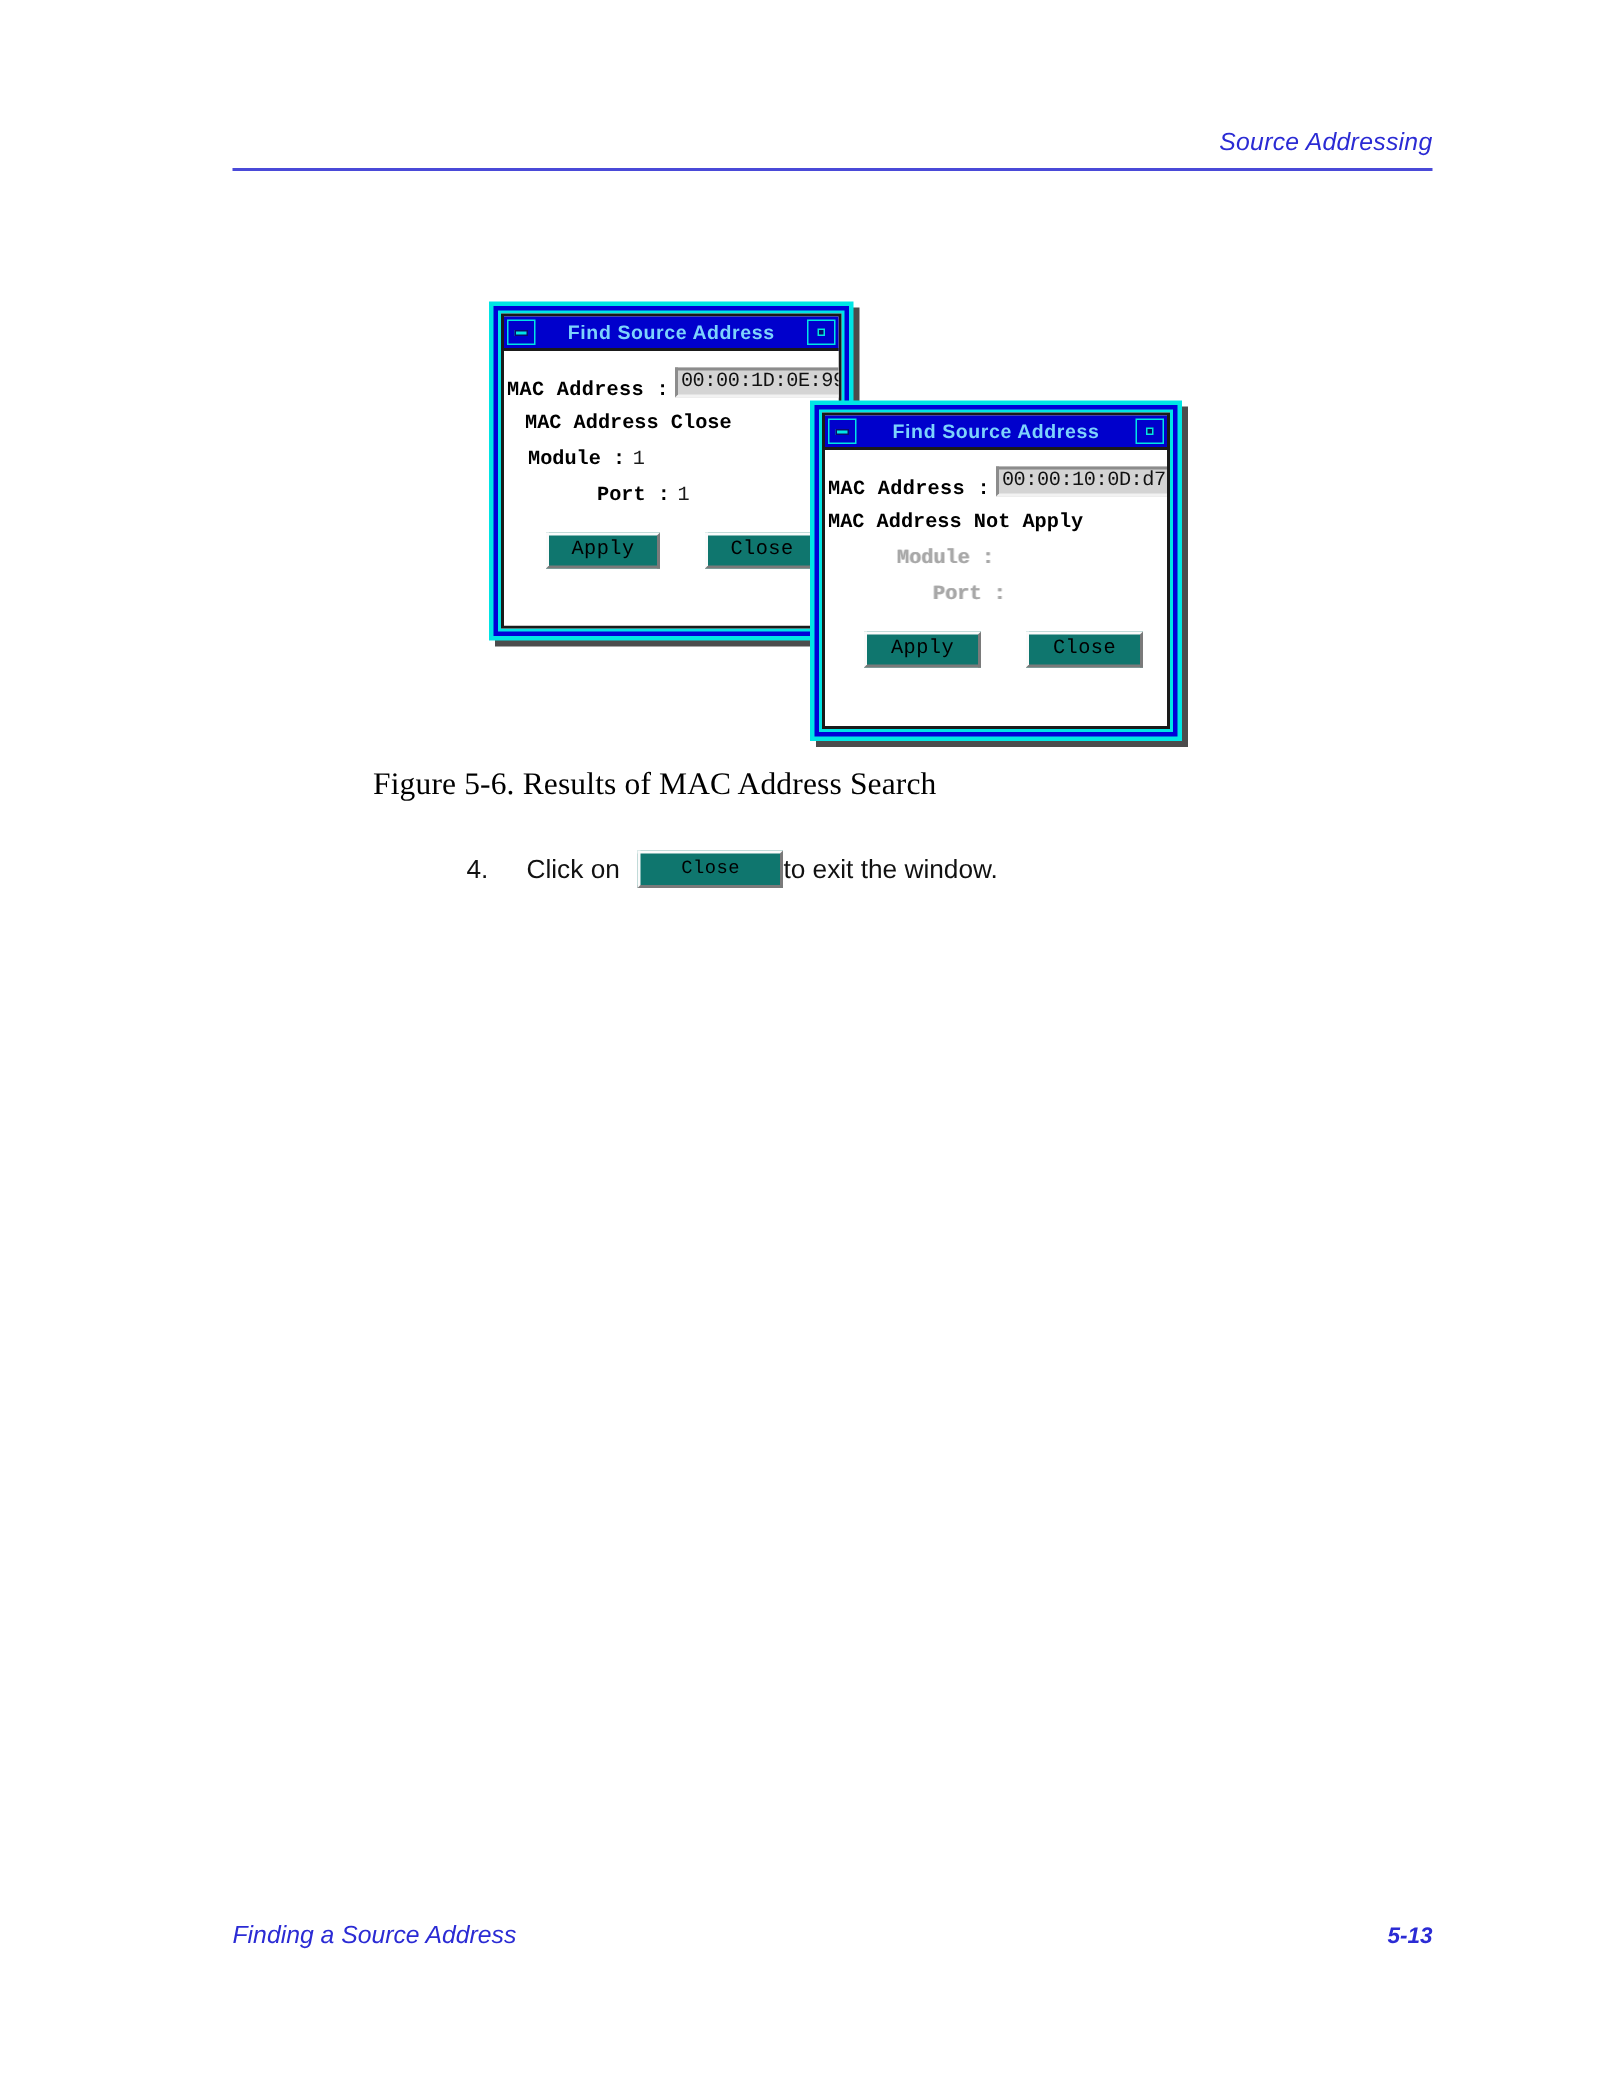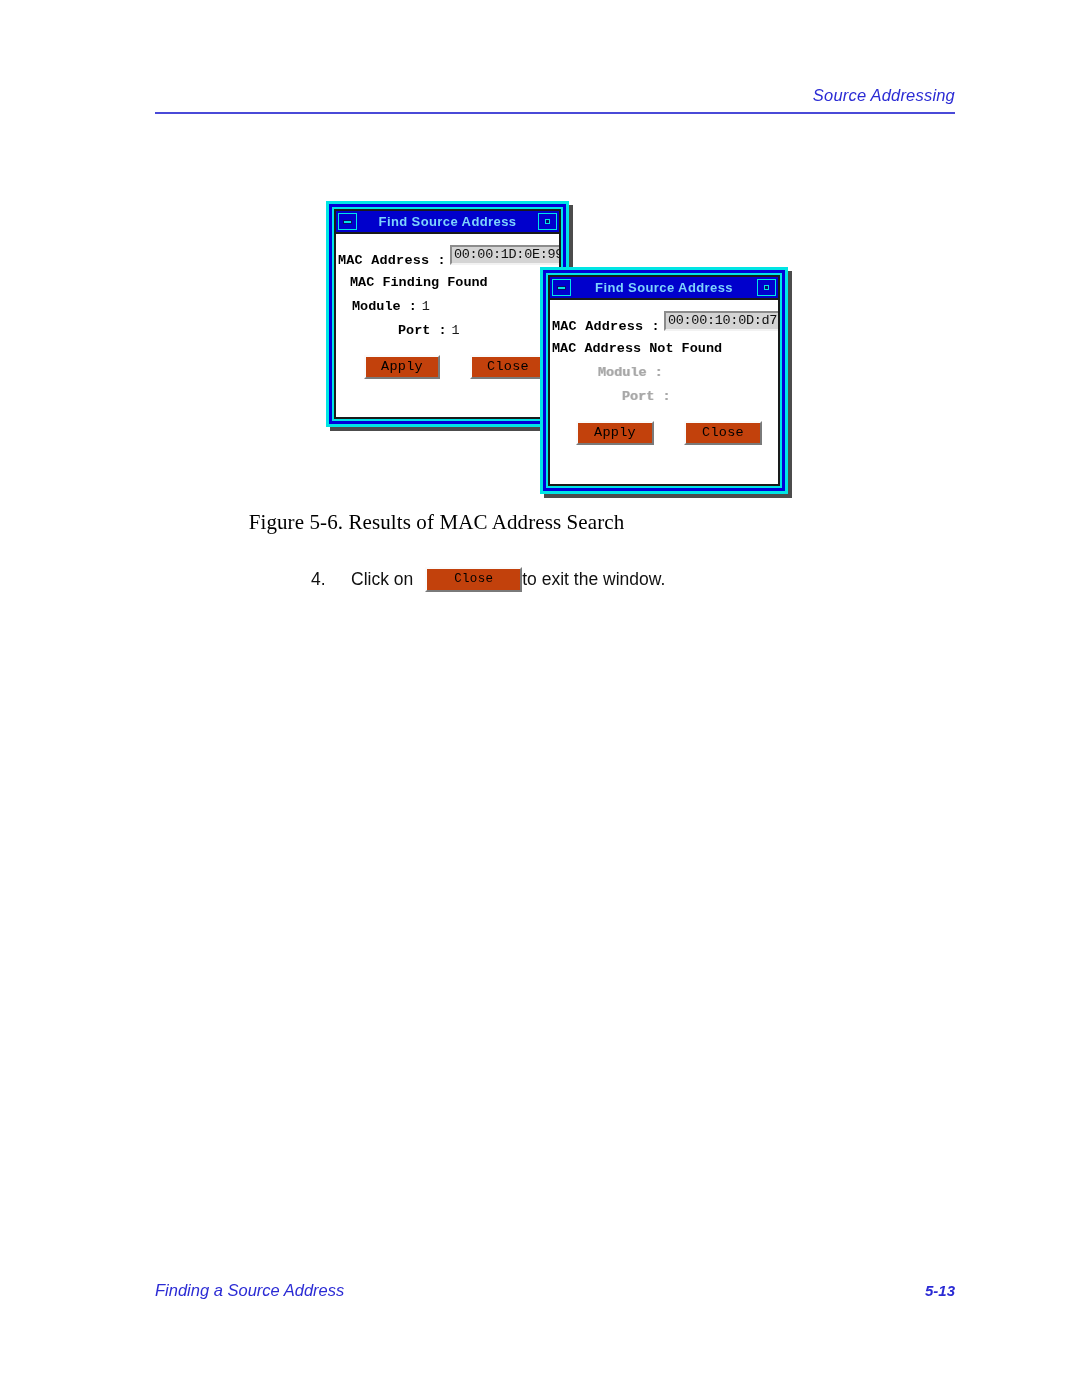--- a/index.html
+++ b/index.html
@@ -186,21 +186,21 @@
 
   .btn-row {
     display: flex;
     padding-top: 17px;
   }
 
   .mbtn {
     font-family: "Liberation Mono", monospace;
     font-size: 13.5px;
     color: #000000;
-    background: #c2410c;
+    background: #0f766e;
     border-top: 2px solid #fbfbfb;
     border-left: 2px solid #fbfbfb;
     border-right: 2px solid #7a7a7a;
     border-bottom: 2px solid #7a7a7a;
     padding: 2px 0 3px 0;
     text-align: center;
     box-sizing: border-box;
     display: inline-block;
     letter-spacing: 0.3px;
   }
@@ -278,21 +278,21 @@
             <span class="glyph-max"></span>
           </div>
         </div>
 
         <div class="mwin-content">
           <div class="mac-row">
             <span class="mac-label">MAC Address :</span>
             <span class="mac-field">00:00:1D:0E:99:0A</span>
           </div>
 
-          <div class="status-line" style="padding-left:14px;">MAC Finding Found</div>
+          <div class="status-line" style="padding-left:14px;">MAC Address Close</div>
 
           <div class="kv-line" style="padding-left:16px;">
             <span class="kv-key">Module :</span><span class="kv-val">1</span>
           </div>
 
           <div class="kv-line" style="padding-left:62px;">
             <span class="kv-key">Port :</span><span class="kv-val">1</span>
           </div>
 
           <div class="btn-row" style="padding-left:28px;">
@@ -318,21 +318,21 @@
             <span class="glyph-max"></span>
           </div>
         </div>
 
         <div class="mwin-content">
           <div class="mac-row">
             <span class="mac-label">MAC Address :</span>
             <span class="mac-field">00:00:10:0D:d7:4B</span>
           </div>
 
-          <div class="status-line" style="padding-left:2px;">MAC Address Not Found</div>
+          <div class="status-line" style="padding-left:2px;">MAC Address Not Apply</div>
 
           <div class="kv-line disabled" style="padding-left:48px;">
             <span class="kv-key">Module :</span><span class="kv-val"></span>
           </div>
 
           <div class="kv-line disabled" style="padding-left:72px;">
             <span class="kv-key">Port :</span><span class="kv-val"></span>
           </div>
 
           <div class="btn-row" style="padding-left:26px;">

